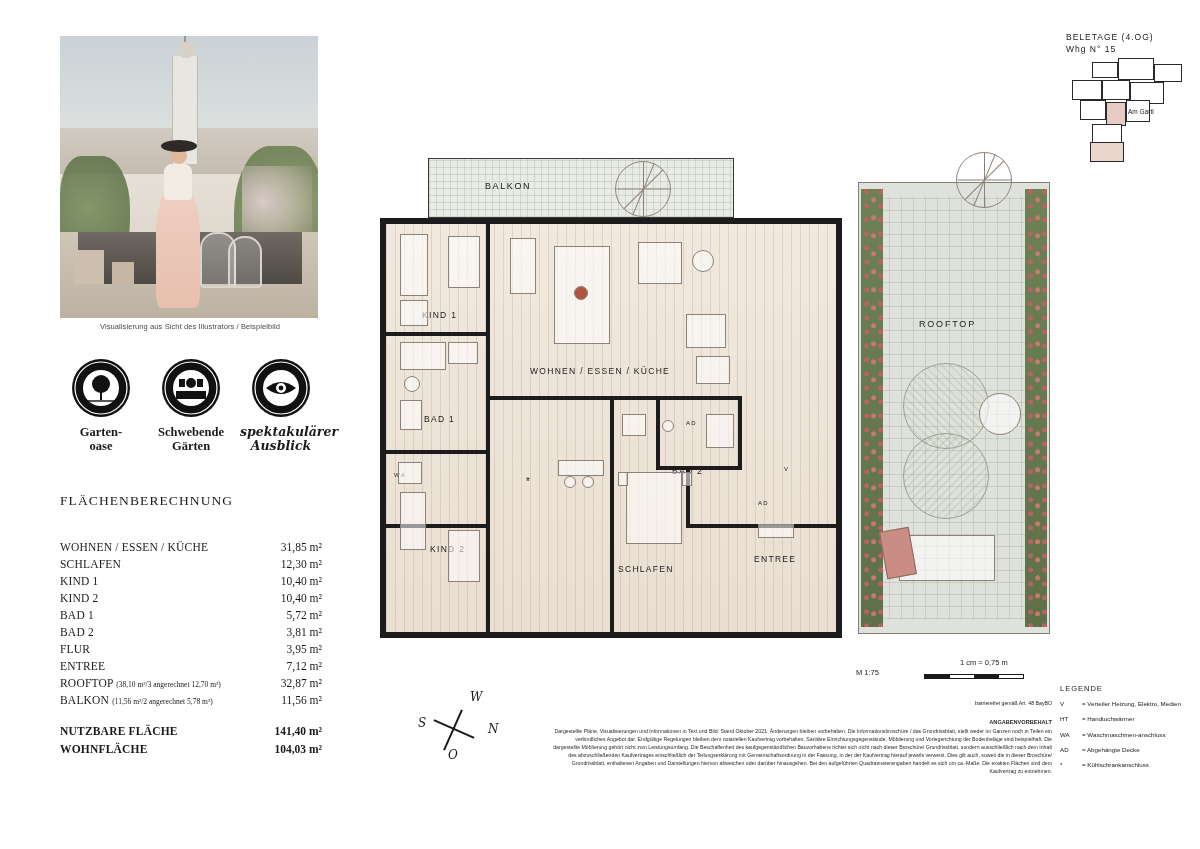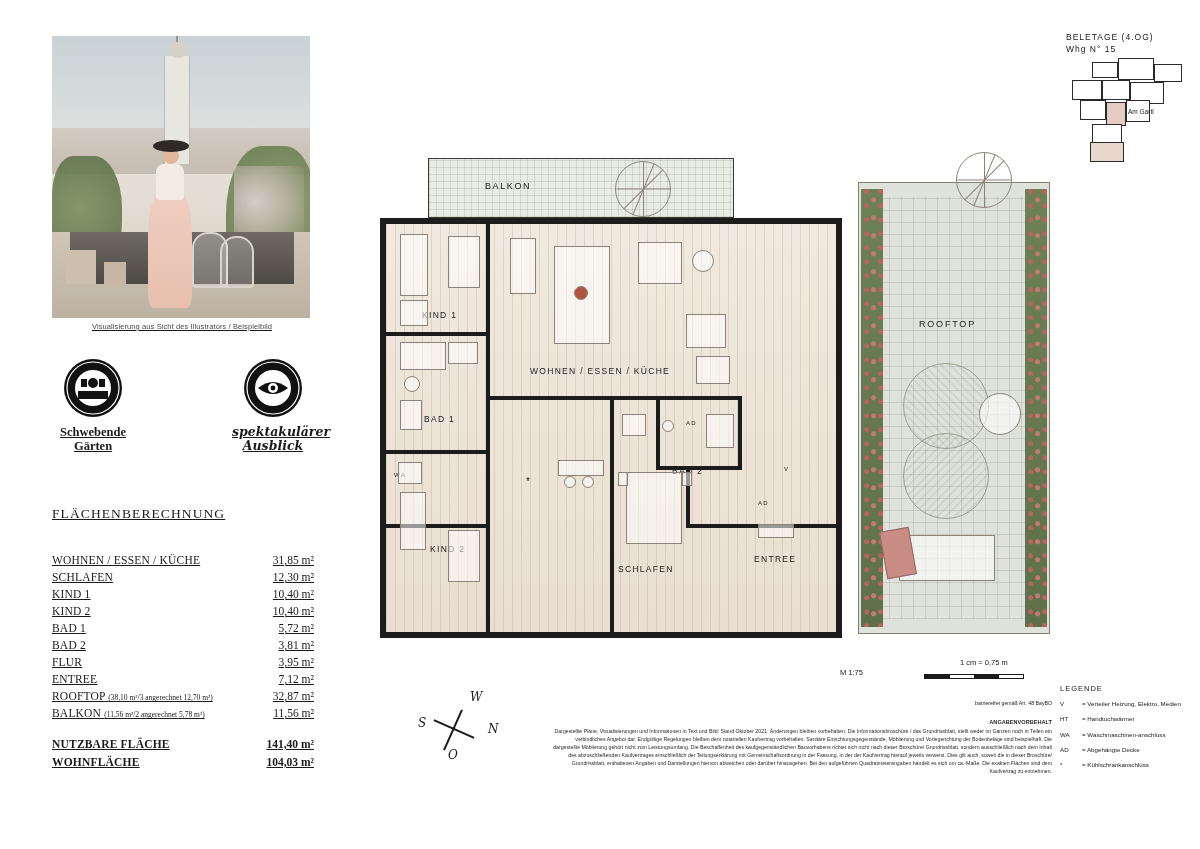--- a/index.html
+++ b/index.html
@@ -8,21 +8,21 @@
     width:1200px; height:849px;
     background:#ffffff;
     font-family:"Liberation Serif", serif;
     color:#1a1a1a;
     position:relative;
     overflow:hidden;
   }
   .page { position:absolute; inset:0; }
 
   
-  .left-col { position:absolute; left:52px; top:36px; width:260px;text-decoration:underline; }
+  .left-col { position:absolute; left:60px; top:36px; width:260px; }
 
   .viz { width:258px; height:282px; position:relative; overflow:hidden;
          background:linear-gradient(#cfd7d8,#e6e1d8 45%,#d8cfc2); }
   .viz .sky { position:absolute; left:0; top:0; right:0; height:110px;
               background:linear-gradient(#c9d2d6,#dfe3e0); }
   .viz .tower { position:absolute; left:112px; top:20px; width:26px; height:108px;
                 background:#e8e6e0; border-left:1px solid #bdbab3; border-right:1px solid #bdbab3; }
   .viz .tower:before { content:""; position:absolute; left:4px; top:-16px; width:18px; height:18px;
                 border-radius:50% 50% 45% 45%; background:#d6d2c8; }
   .viz .tower:after { content:""; position:absolute; left:11px; top:-28px; width:2px; height:14px; background:#9a968e; }
@@ -58,21 +58,21 @@
 
   
   .badges { display:flex; justify-content:space-between; margin-top:26px; width:262px; }
   .badge { width:82px; text-align:center; }
   .badge .emblem { width:62px; height:62px; margin:0 auto 6px; position:relative; }
   .badge .emblem svg { display:block; }
   .badge .label { font-size:12.5px; line-height:1.15; font-weight:bold;
                   font-family:"Liberation Serif", serif; }
   .badge .label.script { font-family:"DejaVu Serif", serif; font-style:italic; font-weight:bold; }
 
-  .sect-title { margin-top:52px; font-size:13.5px; letter-spacing:1.1px;
+  .sect-title { margin-top:39px; font-size:13.5px; letter-spacing:1.1px;
                 font-family:"Liberation Serif", serif; }
 
   .area-table { margin-top:30px; width:262px; font-size:11.5px; }
   .area-row { display:flex; align-items:baseline; padding:2.5px 0; }
   .area-row .nm { flex:1 1 auto; letter-spacing:.2px; }
   .area-row .nm .sub { font-size:7.5px; letter-spacing:0; }
   .area-row .val { width:70px; text-align:right; white-space:nowrap; }
   .area-table .divider { height:1px; background:transparent; margin:10px 0 2px; }
   .area-row.total { font-weight:bold; padding:3px 0; }
 
@@ -151,21 +151,21 @@
              background:#1a1a1a; transform:rotate(24deg); transform-origin:50% 50%; }
   .compass span { position:absolute; }
 
   
   .scalebar { position:absolute; left:840px; top:662px; width:200px; font-size:7.5px;
               font-family:"Liberation Sans", sans-serif; }
   .scalebar .bar { position:absolute; left:84px; top:12px; width:100px; height:5px; border:1px solid #1a1a1a; }
   .scalebar .bar i { position:absolute; top:0; bottom:0; width:25%; background:#1a1a1a; }
   .scalebar .bar i:nth-child(1){ left:0; }
   .scalebar .bar i:nth-child(2){ left:50%; }
-  .scalebar .m { position:absolute; left:0; top:6px; }
+  .scalebar .m { position:absolute; left:16px; top:6px; }
   .scalebar .cm { position:absolute; left:120px; top:-4px; }
 
   
   .legal { position:absolute; left:552px; top:718px; width:500px; text-align:right;
            font-size:5.2px; line-height:1.55; color:#2b2b2b;
            font-family:"Liberation Sans", sans-serif; }
   .legal .hd { font-weight:bold; font-size:5.6px; }
   .barrier { position:absolute; left:552px; top:700px; width:500px; text-align:right;
              font-size:5.2px; font-family:"Liberation Sans", sans-serif; }
 
@@ -207,20 +207,35 @@
       <div class="woman-hat"></div>
       <div class="chair1"></div>
       <div class="chair2"></div>
       <div class="pot1"></div>
       <div class="pot2"></div>
     </div>
     <div class="viz-caption">Visualisierung aus Sicht des Illustrators / Beispielbild</div>
 
     <div class="badges">
 
+      <div class="badge">
+        <div class="emblem">
+          <svg width="62" height="62" viewBox="0 0 62 62">
+            <circle cx="31" cy="31" r="29" fill="#111"></circle>
+            <circle cx="31" cy="31" r="26" fill="none" stroke="#fff" stroke-width="1.2"></circle>
+            <circle cx="31" cy="31" r="18" fill="#fff"></circle>
+            <circle cx="31" cy="27" r="9" fill="#111"></circle>
+            <rect x="30" y="33" width="2" height="10" fill="#111"></rect>
+            <path d="M16 44 H46" stroke="#111" stroke-width="1.4" fill="none"></path>
+          </svg>
+        </div>
+        <div class="label">
+          <span>Garten-</span><br><span>oase</span>
+        </div>
+      </div>
 
       <div class="badge">
         <div class="emblem">
           <svg width="62" height="62" viewBox="0 0 62 62">
             <circle cx="31" cy="31" r="29" fill="#111"></circle>
             <circle cx="31" cy="31" r="26" fill="none" stroke="#fff" stroke-width="1.2"></circle>
             <circle cx="31" cy="31" r="18" fill="#fff"></circle>
             <circle cx="31" cy="26" r="5" fill="#111"></circle>
             <rect x="16" y="34" width="30" height="8" fill="#111"></rect>
             <rect x="19" y="22" width="6" height="8" fill="#111"></rect>

